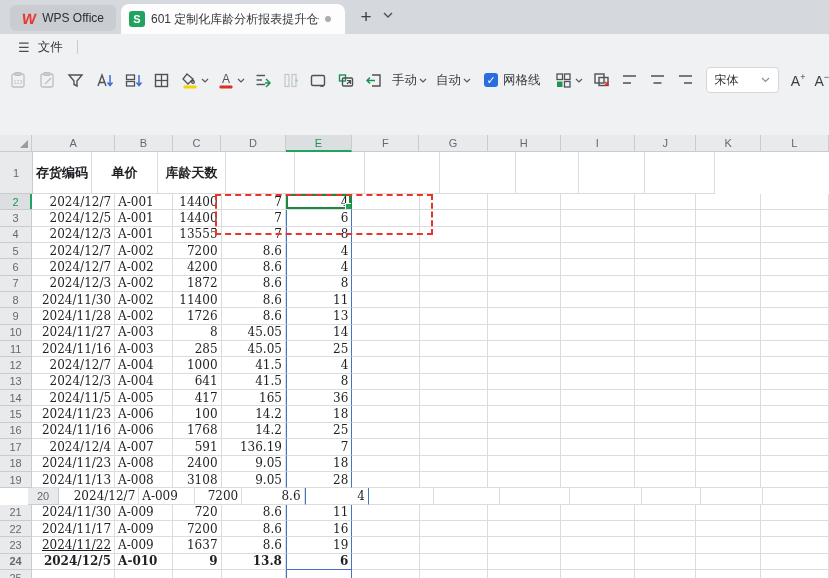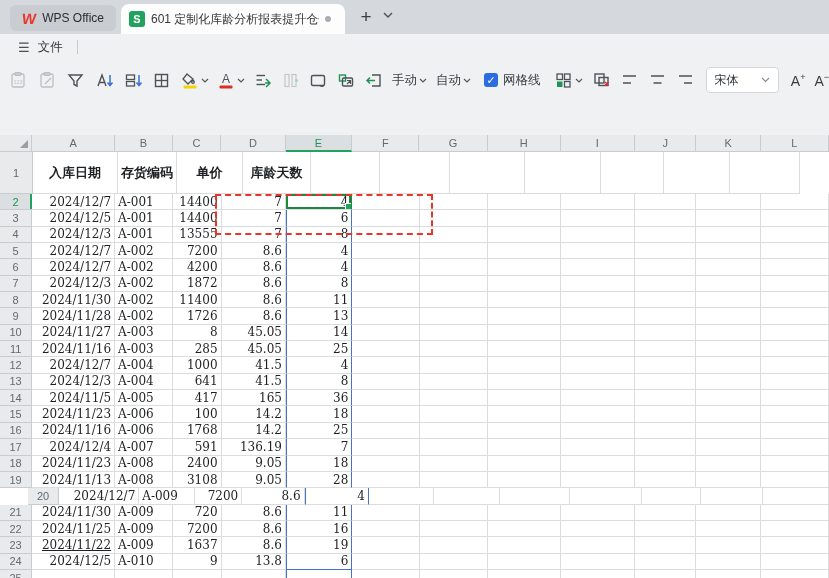--- a/index.html
+++ b/index.html
@@ -304,21 +304,20 @@
         <div class="colhdr" style="width: 70px;">G</div>
         <div class="colhdr" style="width: 75px;">H</div>
         <div class="colhdr" style="width: 76px;">I</div>
         <div class="colhdr" style="width: 63px;">J</div>
         <div class="colhdr" style="width: 66px;">K</div>
         <div class="colhdr" style="width: 70px;">L</div>
       </div>
     <div id="rows-container">
         <div class="grid-row" style="height: 42px;">
           <div class="rowhdr" style="width: 33px;">1</div>
-          <div class="cell hdr-cell" style="width: 85px;">入库日期</div>
           <div class="cell hdr-cell" style="width: 59px;">存货编码</div>
           <div class="cell hdr-cell" style="width: 66px;">单价</div>
           <div class="cell hdr-cell" style="width: 68px;">库龄天数</div>
           <div class="cell " style="width: 69px;"></div>
           <div class="cell " style="width: 70px;"></div>
           <div class="cell " style="width: 75px;"></div>
           <div class="cell " style="width: 76px;"></div>
           <div class="cell " style="width: 63px;"></div>
           <div class="cell " style="width: 66px;"></div>
           <div class="cell " style="width: 70px;"></div>
@@ -618,21 +617,21 @@
           <div class="cell " style="width: 69px;"></div>
           <div class="cell " style="width: 70px;"></div>
           <div class="cell " style="width: 75px;"></div>
           <div class="cell " style="width: 76px;"></div>
           <div class="cell " style="width: 63px;"></div>
           <div class="cell " style="width: 66px;"></div>
           <div class="cell " style="width: 70px;"></div>
         </div>
         <div class="grid-row" style="height: 16.35px;">
           <div class="rowhdr" style="width: 33px;">22</div>
-          <div class="cell al-r" style="width: 85px;">2024/11/25</div>
+          <div class="cell al-r" style="width: 85px;">2024/11/17</div>
           <div class="cell al-l" style="width: 59px;">A-009</div>
           <div class="cell al-r" style="width: 50px;">7200</div>
           <div class="cell al-r" style="width: 66px;">8.6</div>
           <div class="cell al-r spill" style="width: 68px;">16</div>
           <div class="cell " style="width: 69px;"></div>
           <div class="cell " style="width: 70px;"></div>
           <div class="cell " style="width: 75px;"></div>
           <div class="cell " style="width: 76px;"></div>
           <div class="cell " style="width: 63px;"></div>
           <div class="cell " style="width: 66px;"></div>
@@ -646,21 +645,21 @@
           <div class="cell al-r" style="width: 66px;">8.6</div>
           <div class="cell al-r spill" style="width: 68px;">19</div>
           <div class="cell " style="width: 69px;"></div>
           <div class="cell " style="width: 70px;"></div>
           <div class="cell " style="width: 75px;"></div>
           <div class="cell " style="width: 76px;"></div>
           <div class="cell " style="width: 63px;"></div>
           <div class="cell " style="width: 66px;"></div>
           <div class="cell " style="width: 70px;"></div>
         </div>
-        <div class="grid-row" style="height: 16.35px;">
+        <div class="grid-row" style="height: 16.35px; font-weight: bold;">
           <div class="rowhdr" style="width: 33px;">24</div>
           <div class="cell al-r" style="width: 85px;">2024/12/5</div>
           <div class="cell al-l" style="width: 59px;">A-010</div>
           <div class="cell al-r" style="width: 50px;">9</div>
           <div class="cell al-r" style="width: 66px;">13.8</div>
           <div class="cell al-r spill spill-last" style="width: 68px;">6</div>
           <div class="cell " style="width: 69px;"></div>
           <div class="cell " style="width: 70px;"></div>
           <div class="cell " style="width: 75px;"></div>
           <div class="cell " style="width: 76px;"></div>

